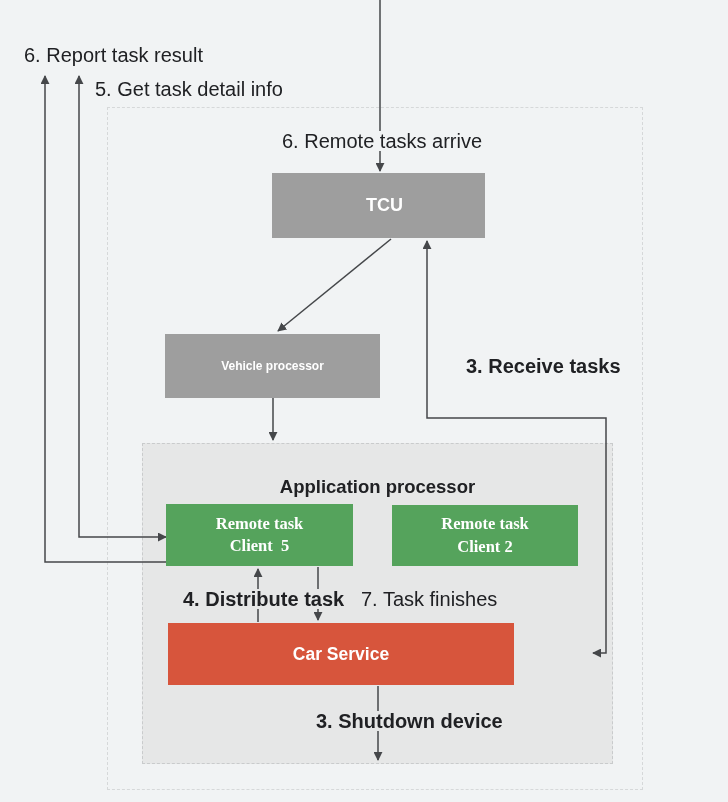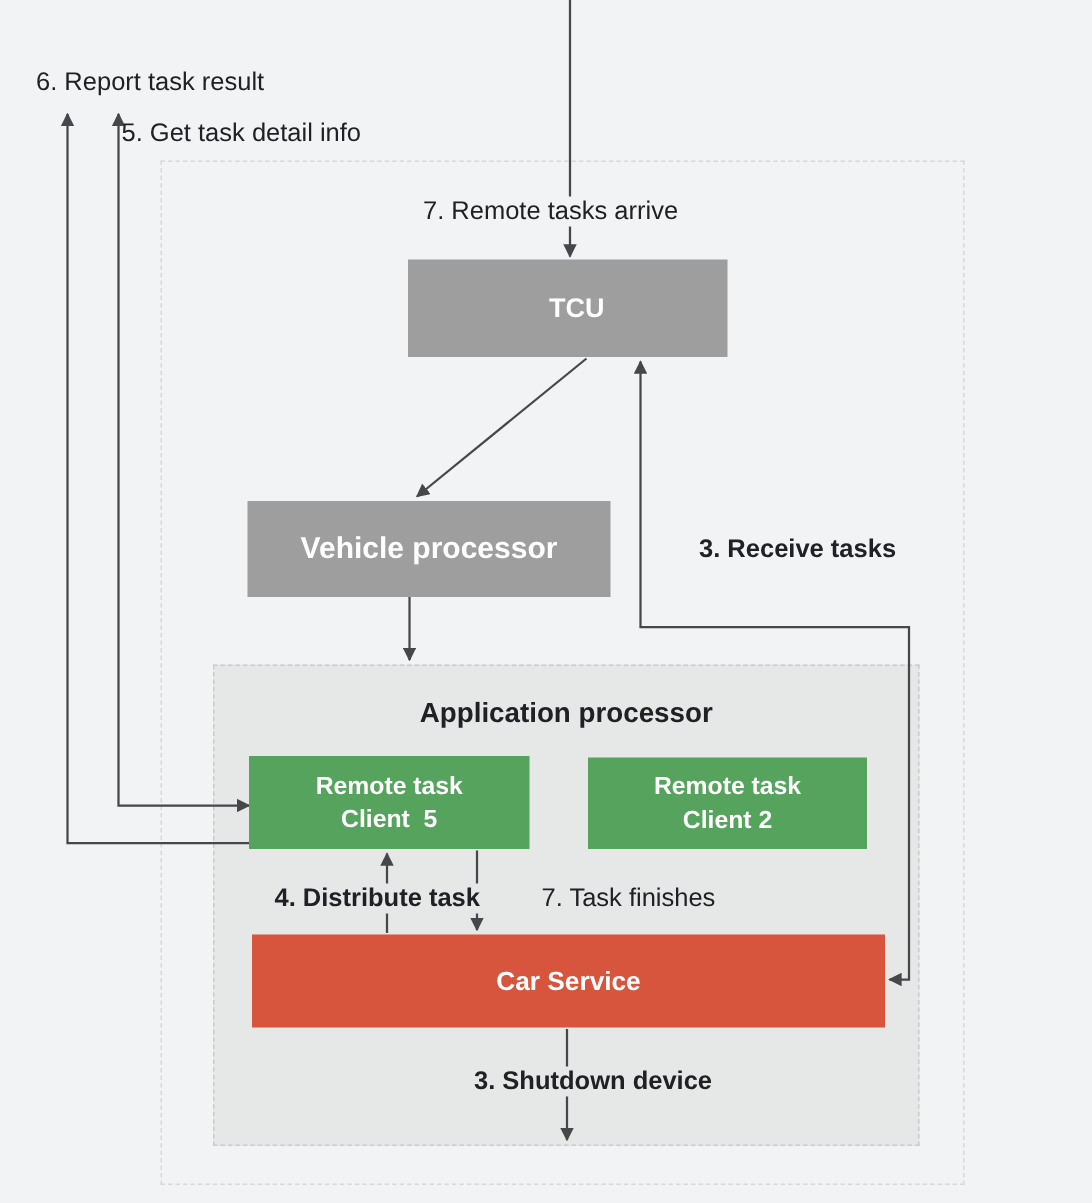--- a/index.html
+++ b/index.html
@@ -50,24 +50,24 @@
     align-items:center;
     justify-content:center;
     text-align:center;
     color:#ffffff;
     font-weight:700;
     box-sizing:border-box;
   }
   .node.gray{background:var(--gray-box);}
   .node.green{background:var(--green-box);}
   .node.red{background:var(--red-box);}
-  .node .two-line span{display:block;line-height:1.35;white-space:pre;}
+  .node .two-line span{display:block;line-height:1.35;white-space:pre;font-family:Liberation Serif, serif;}
   .step{
     position:absolute;
-    font-size:17px;
+    font-size:20px;
     line-height:20px;
     white-space:nowrap;
   }
   .step.bold{font-weight:700;}
   .mask-page{background:var(--page-bg);padding:0 5px;}
   .mask-panel{background:var(--panel-bg);padding:0 5px;margin-left:31px;}
   .panel-title{
     position:absolute;
     text-align:center;
     font-weight:700;
@@ -97,45 +97,45 @@
     <path class="wire" d="M166,562 L45,562 L45,76" marker-end="url(#ah)"></path>
     <path class="wire" d="M258,622 L258,569" marker-end="url(#ah)"></path>
     <path class="wire" d="M318,567 L318,620" marker-end="url(#ah)"></path>
     <path class="wire" d="M378,686 L378,760" marker-end="url(#ah)"></path>
   </svg>
 
   <div class="node gray" style="left:272px;top:173px;width:213px;height:65px;font-size:18px;padding-left:12px;">
     <span>TCU</span>
   </div>
 
-  <div class="node gray" style="left:165px;top:334px;width:242px;height:64px;font-size:20px;">
+  <div class="node gray" style="left:165px;top:334px;width:215px;height:64px;font-size:12px;">
     <span>Vehicle processor</span>
   </div>
 
-  <div class="panel-title" style="left:142px;top:464px;width:471px;">Application processor</div>
+  <div class="panel-title" style="left:142px;top:476px;width:471px;">Application processor</div>
 
   <div class="node green" style="left:166px;top:504px;width:187px;height:62px;font-size:16.5px;">
     <span class="two-line">
       <span>Remote task</span>
       <span>Client  5</span>
     </span>
   </div>
 
   <div class="node green" style="left:392px;top:505px;width:186px;height:61px;font-size:16.5px;">
     <span class="two-line">
       <span>Remote task</span>
       <span>Client 2</span>
     </span>
   </div>
 
-  <div class="node red" style="left:168px;top:623px;width:422px;height:62px;font-size:17.5px;">
+  <div class="node red" style="left:168px;top:623px;width:346px;height:62px;font-size:17.5px;">
     <span>Car Service</span>
   </div>
 
   <div class="step" style="left:24px;top:45px;">6. Report task result</div>
-  <div class="step" style="left:81px;top:79px;">5. Get task detail info</div>
-  <div class="step mask-page" style="left:277px;top:131px;">7. Remote tasks arrive</div>
+  <div class="step" style="left:95px;top:79px;">5. Get task detail info</div>
+  <div class="step mask-page" style="left:277px;top:131px;">6. Remote tasks arrive</div>
   <div class="step bold" style="left:466px;top:356px;">3. Receive tasks</div>
   <div class="step bold mask-panel" style="left:147px;top:589px;">4. Distribute task</div>
   <div class="step mask-panel" style="left:327px;top:589px;padding:0 3px;">7. Task finishes</div>
   <div class="step bold mask-panel" style="left:280px;top:711px;">3. Shutdown device</div>
 
 </div>
 
 </body></html>

